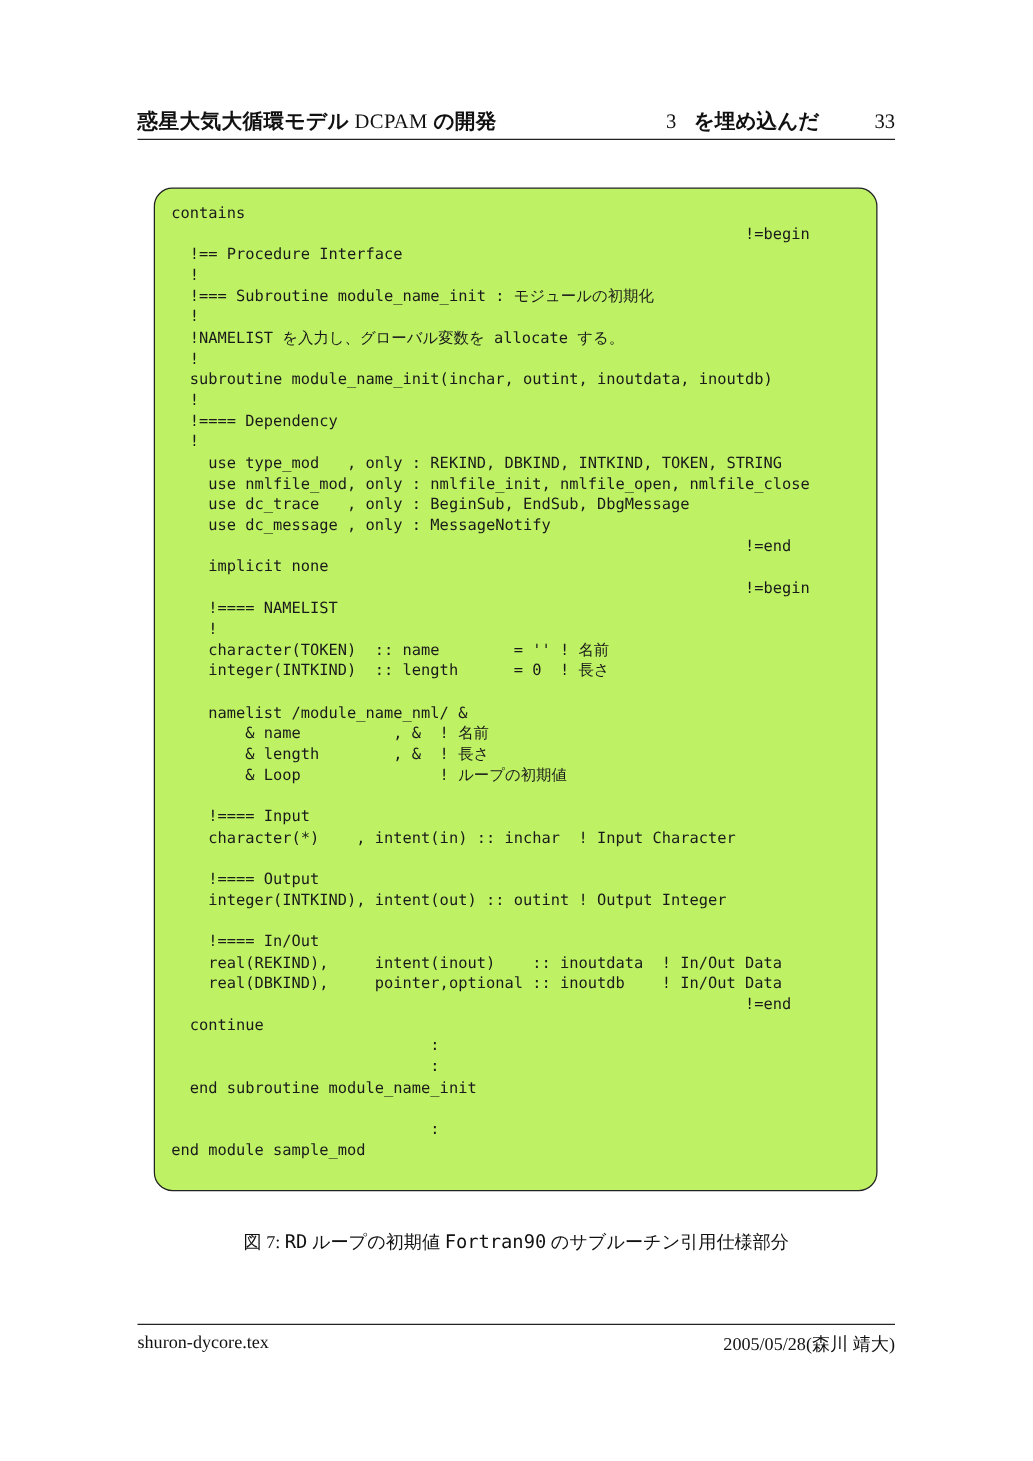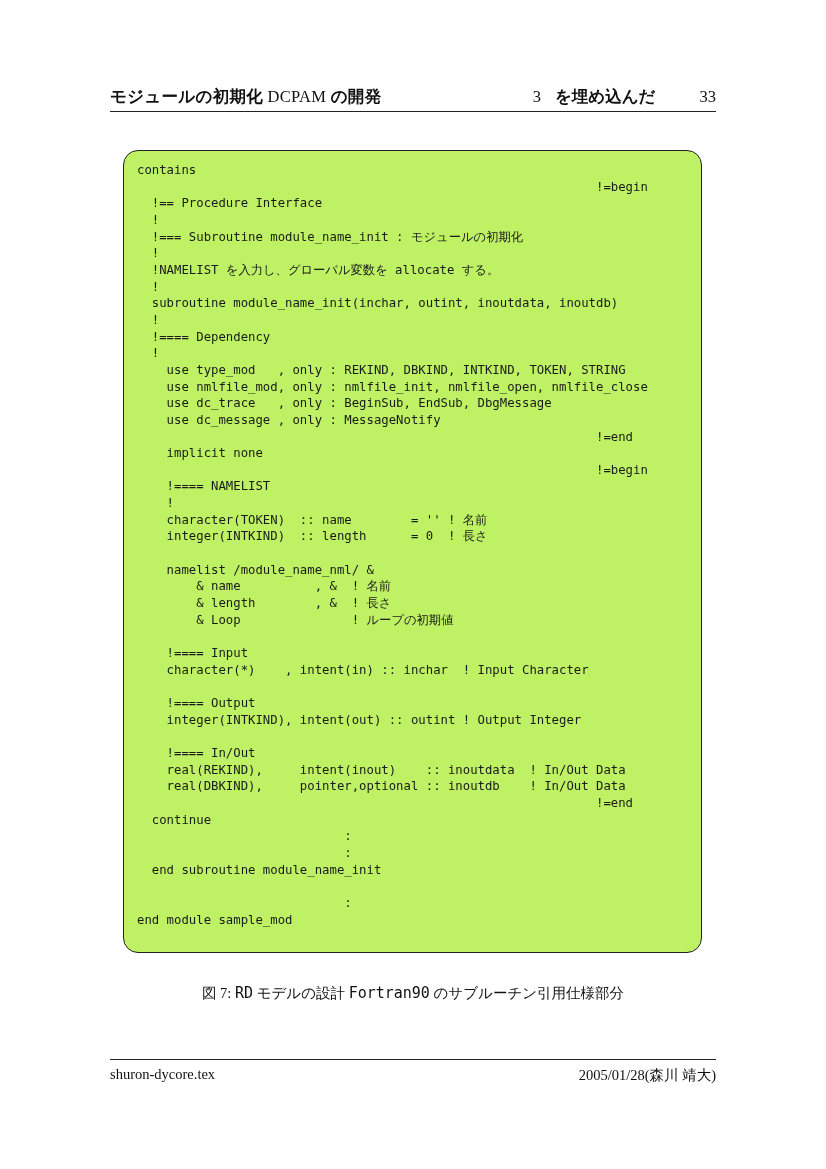--- a/index.html
+++ b/index.html
@@ -66,21 +66,21 @@
     position:absolute;right:110px;top:1066px;
     font-size:14.5px;white-space:nowrap;
   }
 </style>
 </head>
 <body>
 
 <div class="page">
 
   <div class="header-left">
-    <span class="jp-bold">モジュールの初期化</span><span class="latin-serif"> DCPAM </span><span class="jp-bold">の開発</span>
+    <span class="jp-bold">惑星大気大循環モデル</span><span class="latin-serif"> DCPAM </span><span class="jp-bold">の開発</span>
   </div>
   <div class="header-right">
     <span class="sec-no">3</span><span class="jp-bold">を埋め込んだ</span><span class="pageno">33</span>
   </div>
   <div class="rule header-rule"></div>
 
   <div class="codebox">
     <pre>contains
                                                               !=begin
   !== Procedure Interface
@@ -123,20 +123,20 @@
   continue
                             :
                             :
   end subroutine module_name_init
 
                             :
 end module sample_mod</pre>
   </div>
 
   <div class="caption">
-    <span>図 7: </span><span class="mono">RD</span><span> モデルの設計 </span><span class="mono">Fortran90</span><span> のサブルーチン引用仕様部分</span>
+    <span>図 7: </span><span class="mono">RD</span><span> ループの初期値 </span><span class="mono">Fortran90</span><span> のサブルーチン引用仕様部分</span>
   </div>
 
   <div class="rule footer-rule"></div>
   <div class="footer-left">shuron-dycore.tex</div>
-  <div class="footer-right">2005/01/28(森川 靖大)</div>
+  <div class="footer-right">2005/05/28(森川 靖大)</div>
 
 </div>
 
 </body></html>

